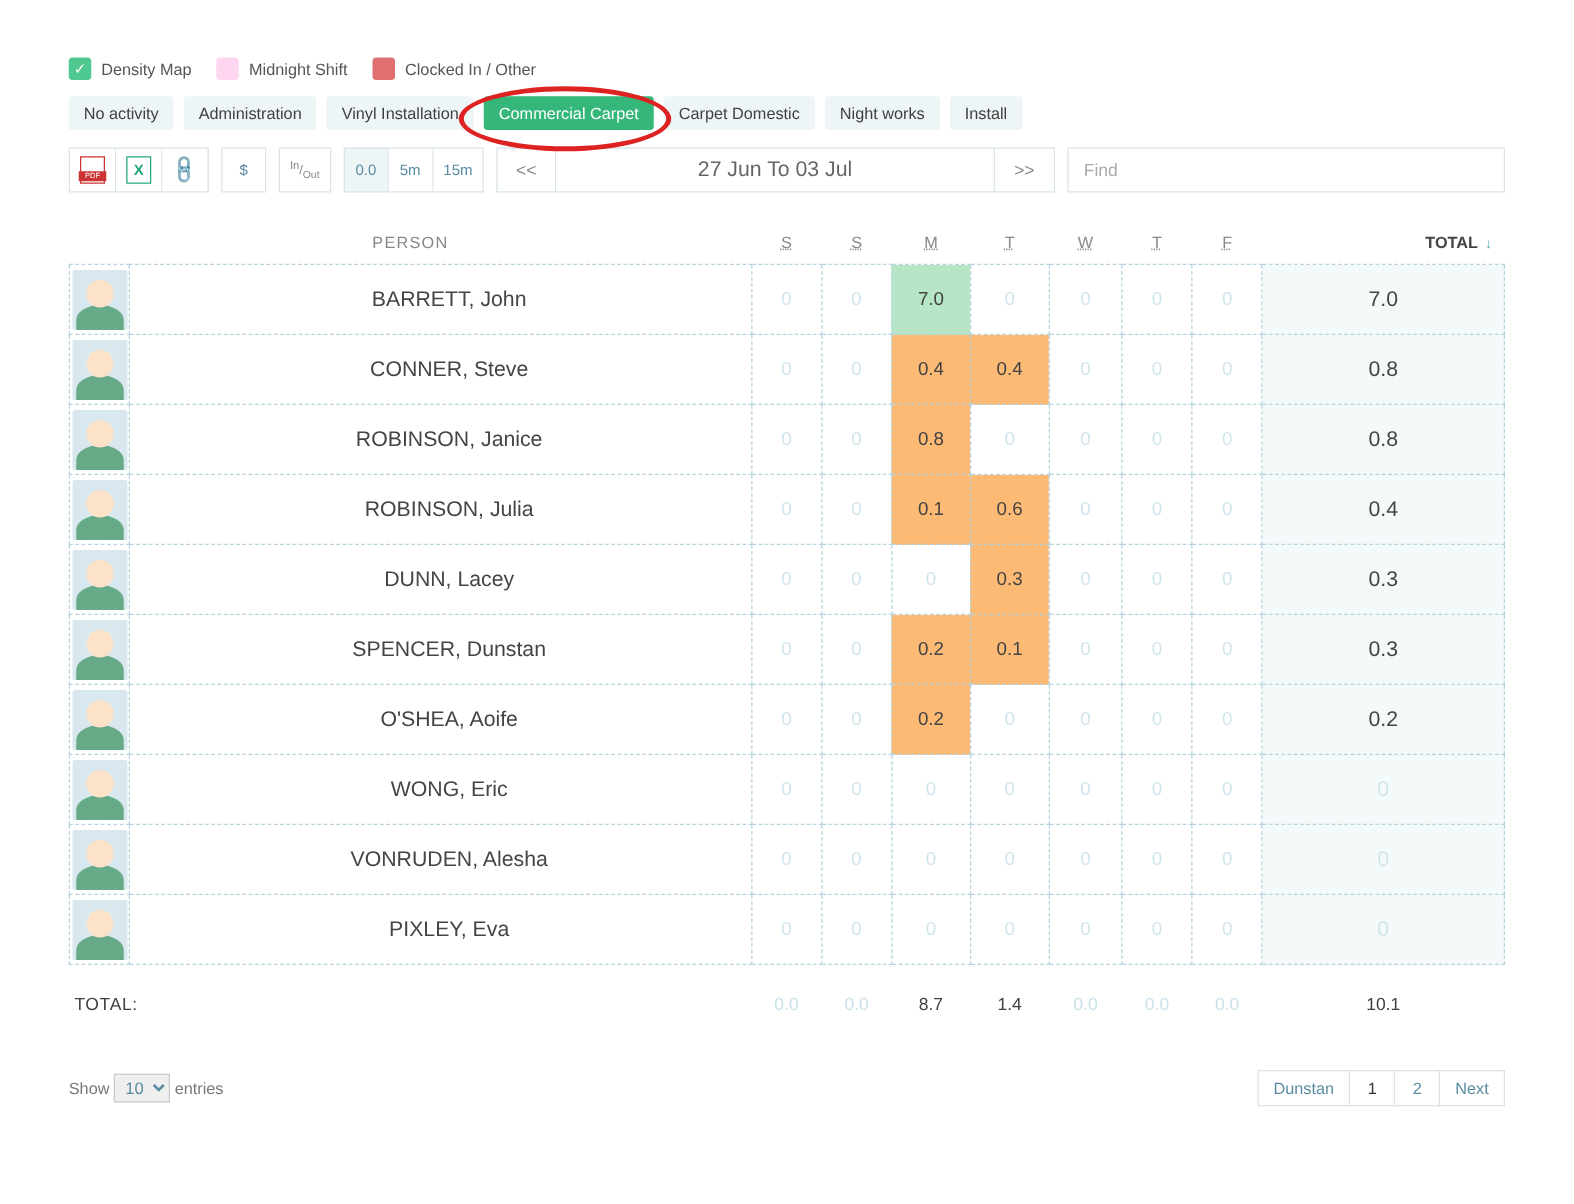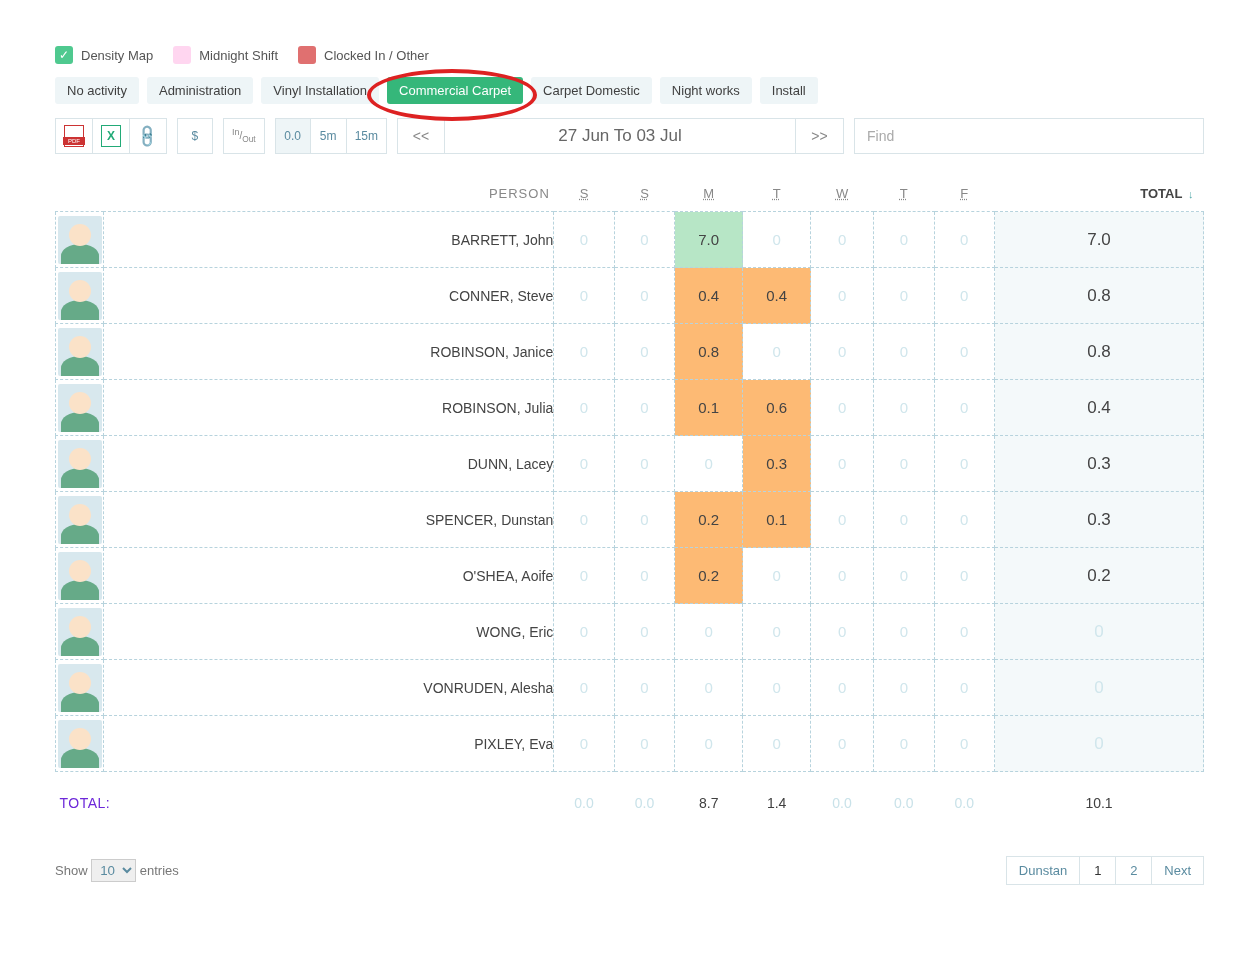--- a/index.html
+++ b/index.html
@@ -27,37 +27,37 @@
   .tb-big { flex: 0 0 auto; }
   .daterange { flex: 1; display: flex; }
   .daterange .nav { min-width: 48px; font-size: 14px; color: #888; }
   .daterange .range { flex: 1; font-size: 17px; color: #666; }
   .find-wrap { flex: 0 0 350px; display: flex; }
   .find-wrap input { border: 1px solid #d9e4e8; width: 100%; padding: 0 12px; font-size: 14px; color: #666; outline: none; }
   .find-wrap input::placeholder { color: #aaa; }
 
   .table { width: 100%; border-collapse: collapse; }
   .table th { text-align: center; font-weight: 400; color: #888; font-size: 13px; padding: 10px 4px; border-bottom: 1px dashed #b7d3dd; }
-  .table th.person { text-align: right; padding-left: 4px; letter-spacing: 1px; }
+  .table th.person { text-align: center; padding-left: 4px; letter-spacing: 1px; }
   .table th.total { text-align: right; font-weight: 700; color: #444; padding-right: 10px; }
   .table th .ul { text-decoration: underline dotted; }
   .table th .sort { color: #5aa; font-size: 11px; margin-left: 2px; }
   .table td { border: 1px dashed #b7d3dd; padding: 0; text-align: center; font-size: 15px; height: 56px; color: #444; }
-  .table td.name-cell { text-align: right; padding-left: 14px; font-size: 14px; }
+  .table td.name-cell { text-align: center; padding-left: 14px; font-size: 17px; }
   .table td.avatar-cell { width: 48px; border: 1px dashed #b7d3dd; padding: 0; }
   .avatar { width: 44px; height: 48px; background: #d8e8ee; display: block; margin: auto; border-radius: 2px; position:relative; overflow:hidden;}
   .avatar::after{content:'';position:absolute;width:22px;height:22px;border-radius:50%;background:#fbe2c8;top:8px;left:11px;}
   .avatar::before{content:'';position:absolute;width:38px;height:24px;border-radius:50% 50% 0 0;background:#6a8;bottom:-4px;left:3px;}
   .table td.zero { color: #d0e6ec; }
   .table td.total-cell { background: #f4f9fa; font-size: 17px; font-weight: 400; }
   .table td.total-cell.zero { color: #d0e6ec; }
   .table td.density-high { background: #b7e6c6; }
   .table td.density-low { background: #fdba74; }
   .table tr.totals td { border: none; border-top: 1px dashed #b7d3dd; background: #fff; color: #c9e2e9; font-size: 14px; padding: 14px 0 8px; }
-  .table tr.totals td.tlabel { text-align: left; padding-left: 4px; color: #6d28d9; letter-spacing: 0.5px; margin-left: 20px; }
+  .table tr.totals td.tlabel { text-align: left; padding-left: 4px; color: #404040; letter-spacing: 0.5px; margin-left: 20px; }
   .table tr.totals td.nonzero { color: #404040; }
 
   .footer { display: flex; justify-content: space-between; align-items: center; margin-top: 28px; font-size: 13px; color: #777; }
   .show-entries select { border: 1px solid #ccc; padding: 2px 4px; color: #5a8ba0; }
   .pager { display: flex; }
   .pager .pg { border: 1px solid #d9e4e8; padding: 6px 12px; color: #5a8ba0; min-width: 36px; text-align: center; font-size: 13px; }
   .pager .pg + .pg { border-left: none; }
   .pager .pg.active { color: #333; }
   .pill-wrap { position: relative; display: inline-block; }
 

